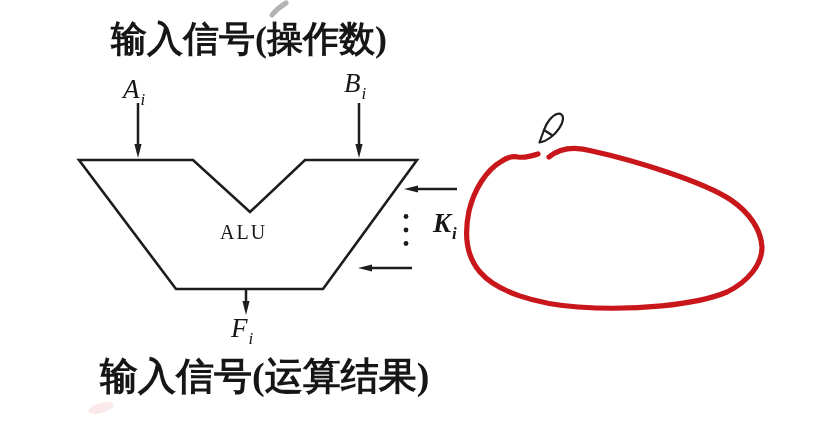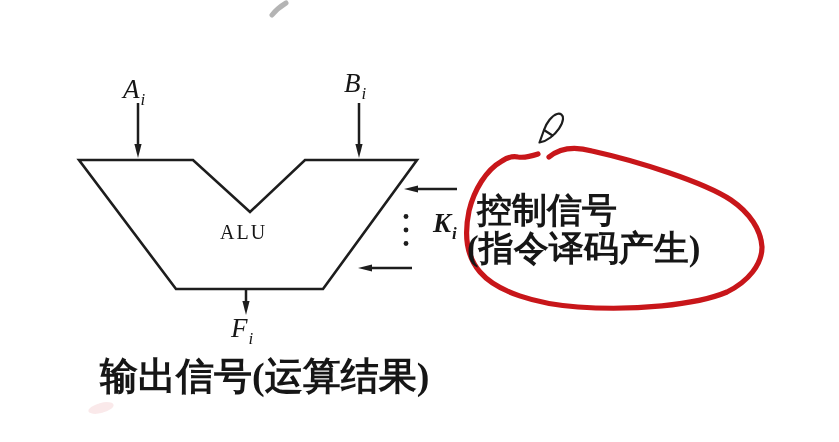--- a/index.html
+++ b/index.html
@@ -103,31 +103,28 @@
     <g fill="#ffffff" stroke-width="2.2" stroke-linejoin="round" stroke-linecap="round" stroke="#1d1d1d">
       <path d="M539.5,142.5 L544,130
                C546.5,122.5 552,115.5 557,114
                C560.5,113 563.5,115 563,119
                C562.5,125 557,132.5 550.5,137.5
                C546.9,140.3 542.5,142 539.5,142.5 Z"></path>
       <path d="M544,130 L552.5,135.5" fill="none"></path>
     </g>
   </svg>
 
+  <div class="txt cjk title-top">输入信号(操作数)</div>
 
   <div class="txt mvar pos-a"><span>A</span><sub>i</sub></div>
 
   <div class="txt mvar pos-b"><span>B</span><sub>i</sub></div>
 
   <div class="txt alu-label">ALU</div>
 
   <div class="txt mvar pos-k"><span>K</span><sub>i</sub></div>
 
   <div class="txt mvar pos-f"><span>F</span><sub>i</sub></div>
 
-  <div class="txt cjk control-note">
-    <div class="l1">控制信号</div>
-    <div class="l2">(指令译码产生)</div>
-  </div>
 
-  <div class="txt cjk title-bottom">输出信号(运算结果)</div>
+  <div class="txt cjk title-bottom">输入信号(运算结果)</div>
 
 </div>
 
 </body></html>

